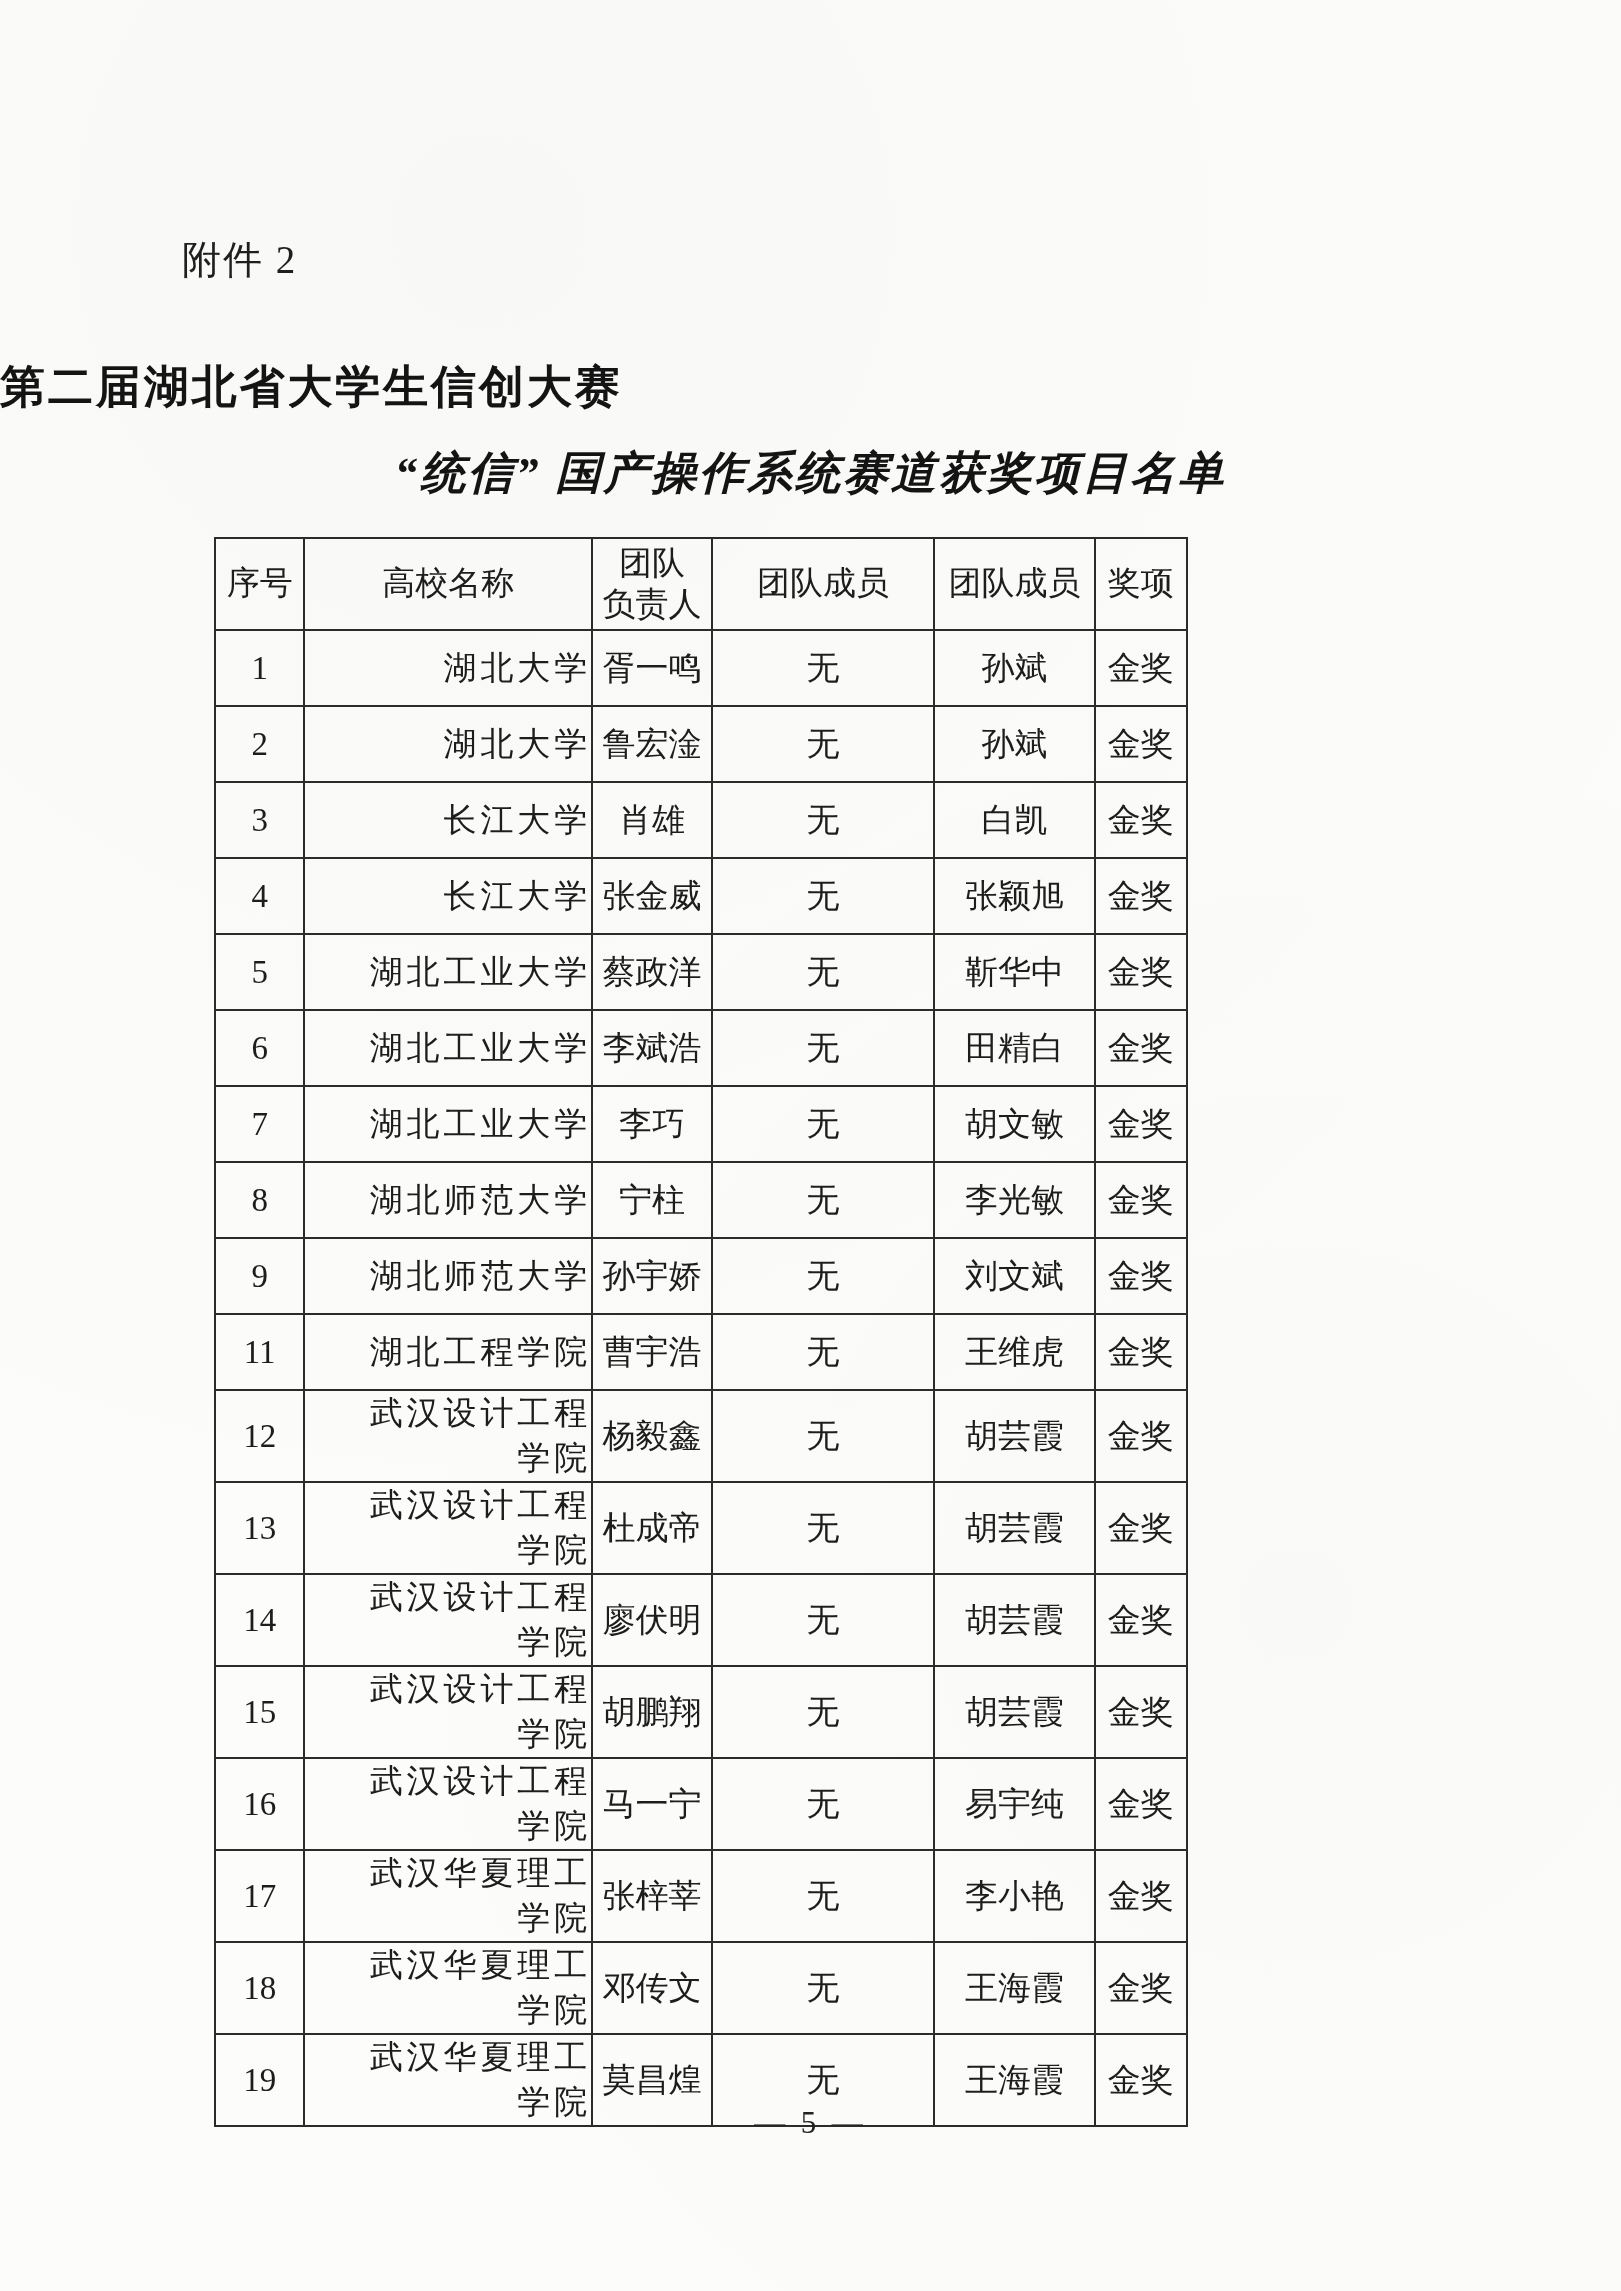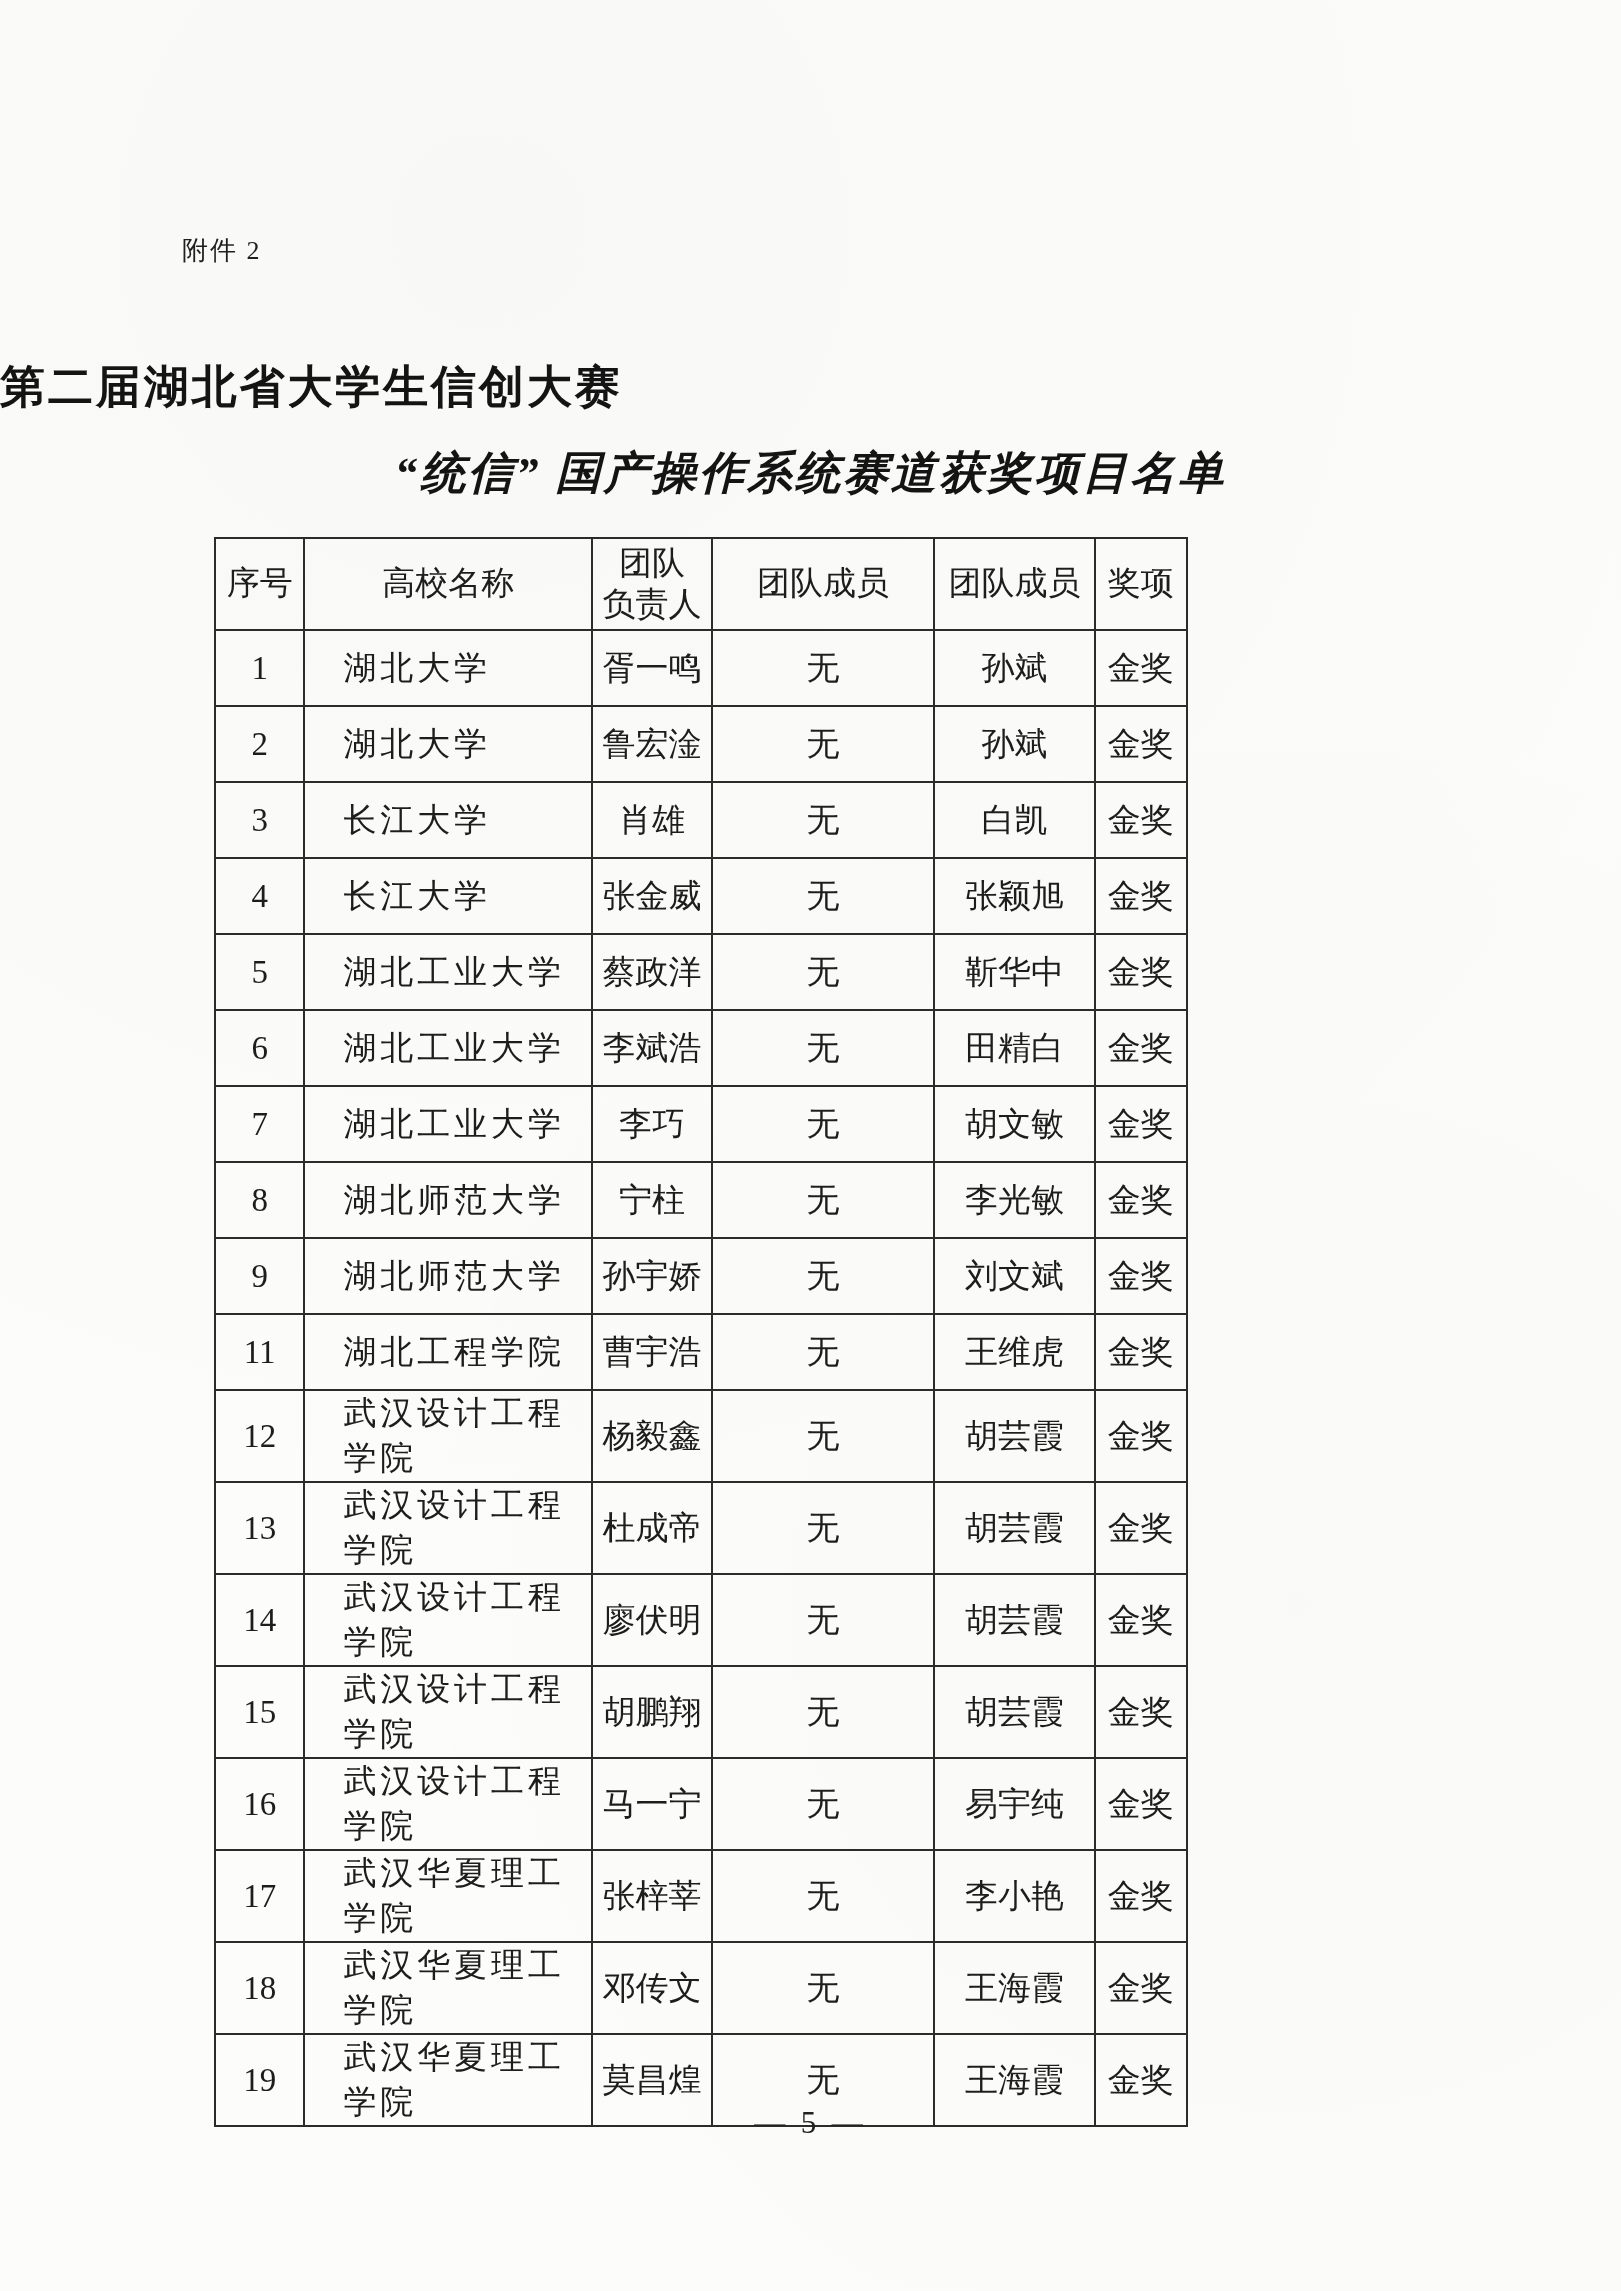--- a/index.html
+++ b/index.html
@@ -16,21 +16,21 @@
     background-image: radial-gradient(circle at 30% 10%, rgba(0,0,0,0.015), transparent 60%),
                       radial-gradient(circle at 80% 70%, rgba(0,0,0,0.01), transparent 50%);
     color: #1c1c1c;
     font-family: "Liberation Serif", "DejaVu Serif", serif;
     overflow: hidden;
   }
   .attachment {
     position: absolute;
     left: 182px;
     top: 233px;
-    font-size: 26px;
+    font-size: 39px;
     letter-spacing: 2px;
     color: #1f1f1f;
   }
   .doc-title {
     position: absolute;
     top: 357px;
     left: 0;
     width: 100%;
     font-size: 45px;
     font-weight: bold;
@@ -82,21 +82,21 @@
   }
   
   col.c-index   { width: 9.2%; }
   col.c-school  { width: 29.6%; }
   col.c-leader  { width: 12.3%; }
   col.c-members { width: 22.9%; }
   col.c-teacher { width: 16.5%; }
   col.c-award   { width: 9.5%; }
   
   table.award-table tbody td:nth-child(2) {
-    text-align: left;
+    text-align: right;
     padding-left: 38px;
     letter-spacing: 3.9px;
   }
   table.award-table tbody td:nth-child(1) {
     font-family: "Liberation Serif", "DejaVu Serif", serif;
   }
   .page-number {
     position: absolute;
     top: 2105px;
     left: 0;

